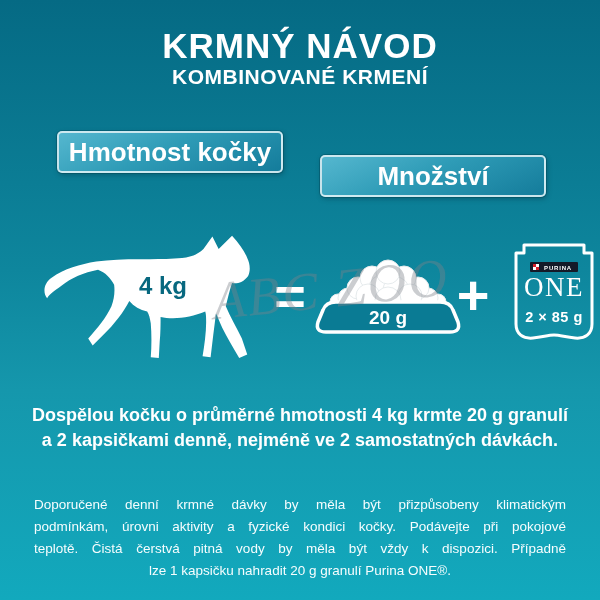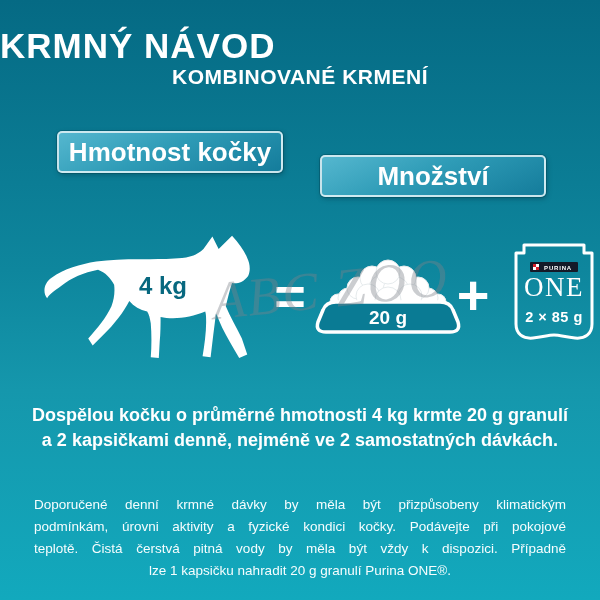--- a/index.html
+++ b/index.html
@@ -3,21 +3,21 @@
 <meta charset="utf-8">
 <style>
   html,body{margin:0;padding:0;}
   body{font-family:"Liberation Sans",sans-serif;}
   .stage{
     position:relative;width:600px;height:600px;overflow:hidden;
     background:linear-gradient(180deg,#056a84 0%,#0e869d 45%,#1597ac 65%,#12a9bd 100%);
   }
   
   .title{
-    position:absolute;top:26px;left:0;width:600px;text-align:left;
+    position:absolute;top:26px;left:0;width:600px;text-align:center;
     color:#fff;font-size:35px;font-weight:bold;letter-spacing:1px;
   }
   .subtitle{
     position:absolute;top:65px;left:0;width:600px;text-align:center;
     color:#fff;font-size:21px;font-weight:bold;letter-spacing:.5px;
   }
   
   .tab{
     position:absolute;top:131px;height:42px;width:226px;box-sizing:border-box;
     border:2px solid rgba(230,244,248,.85);border-radius:5px;

